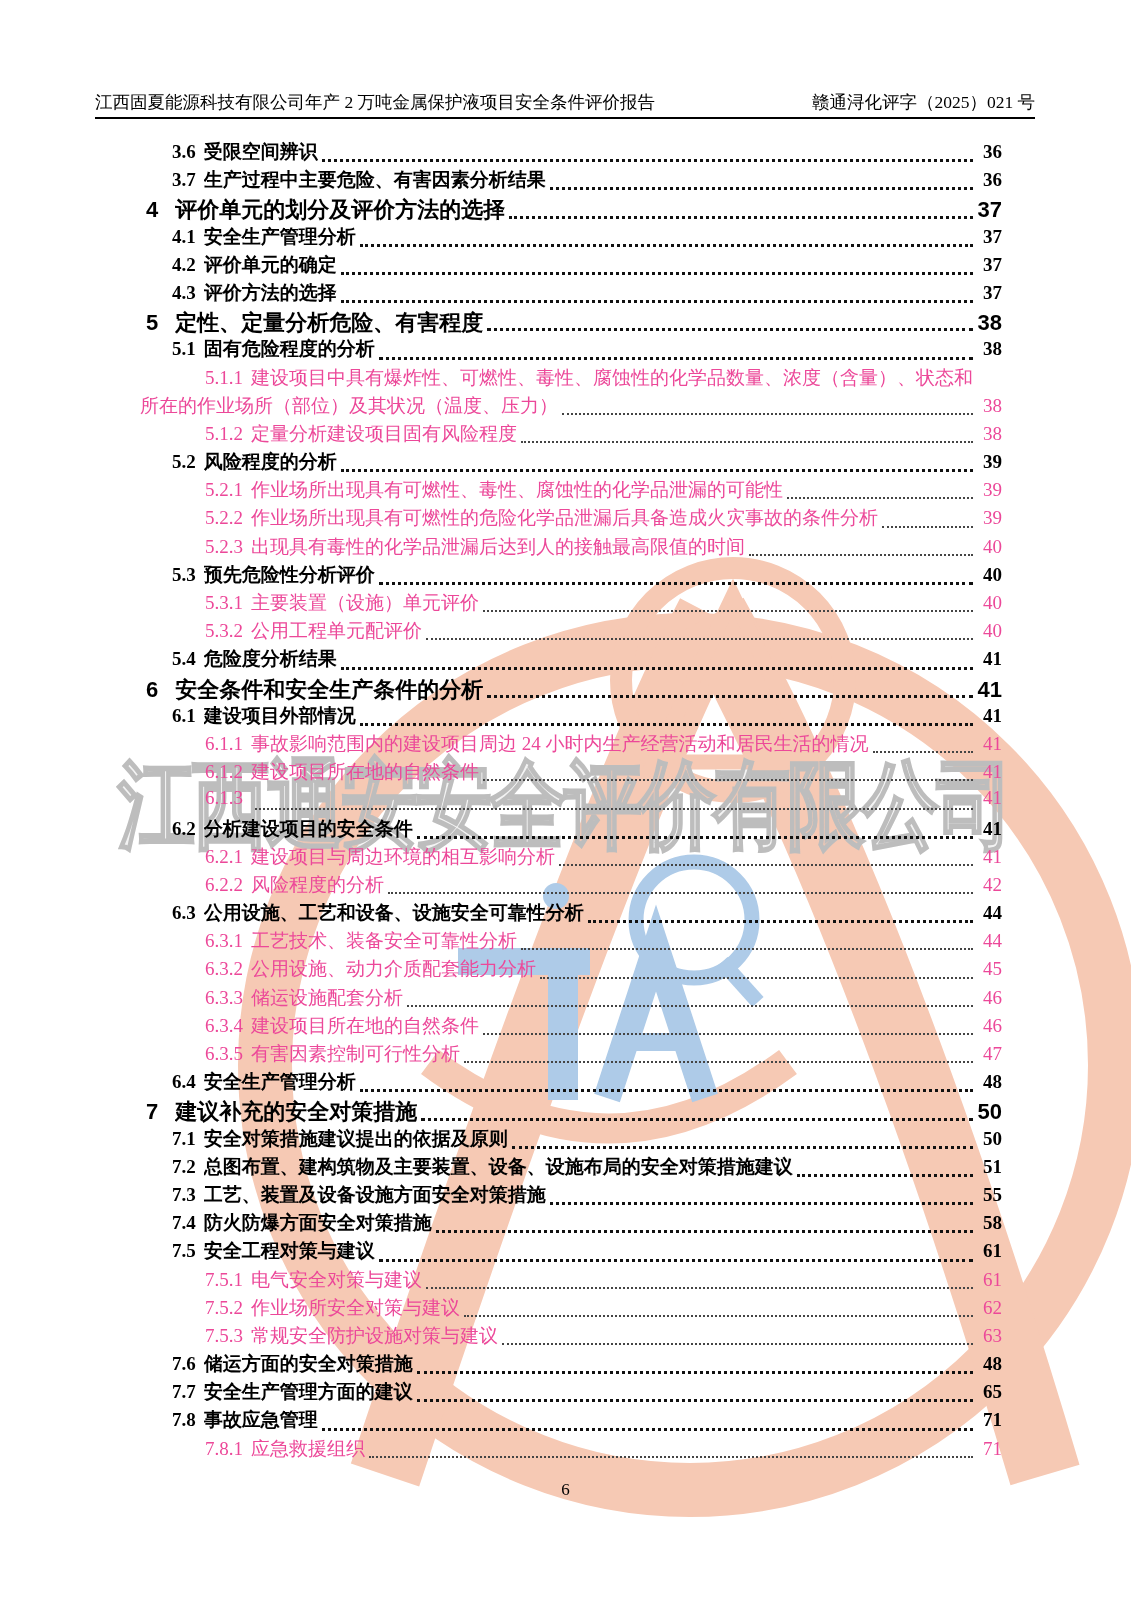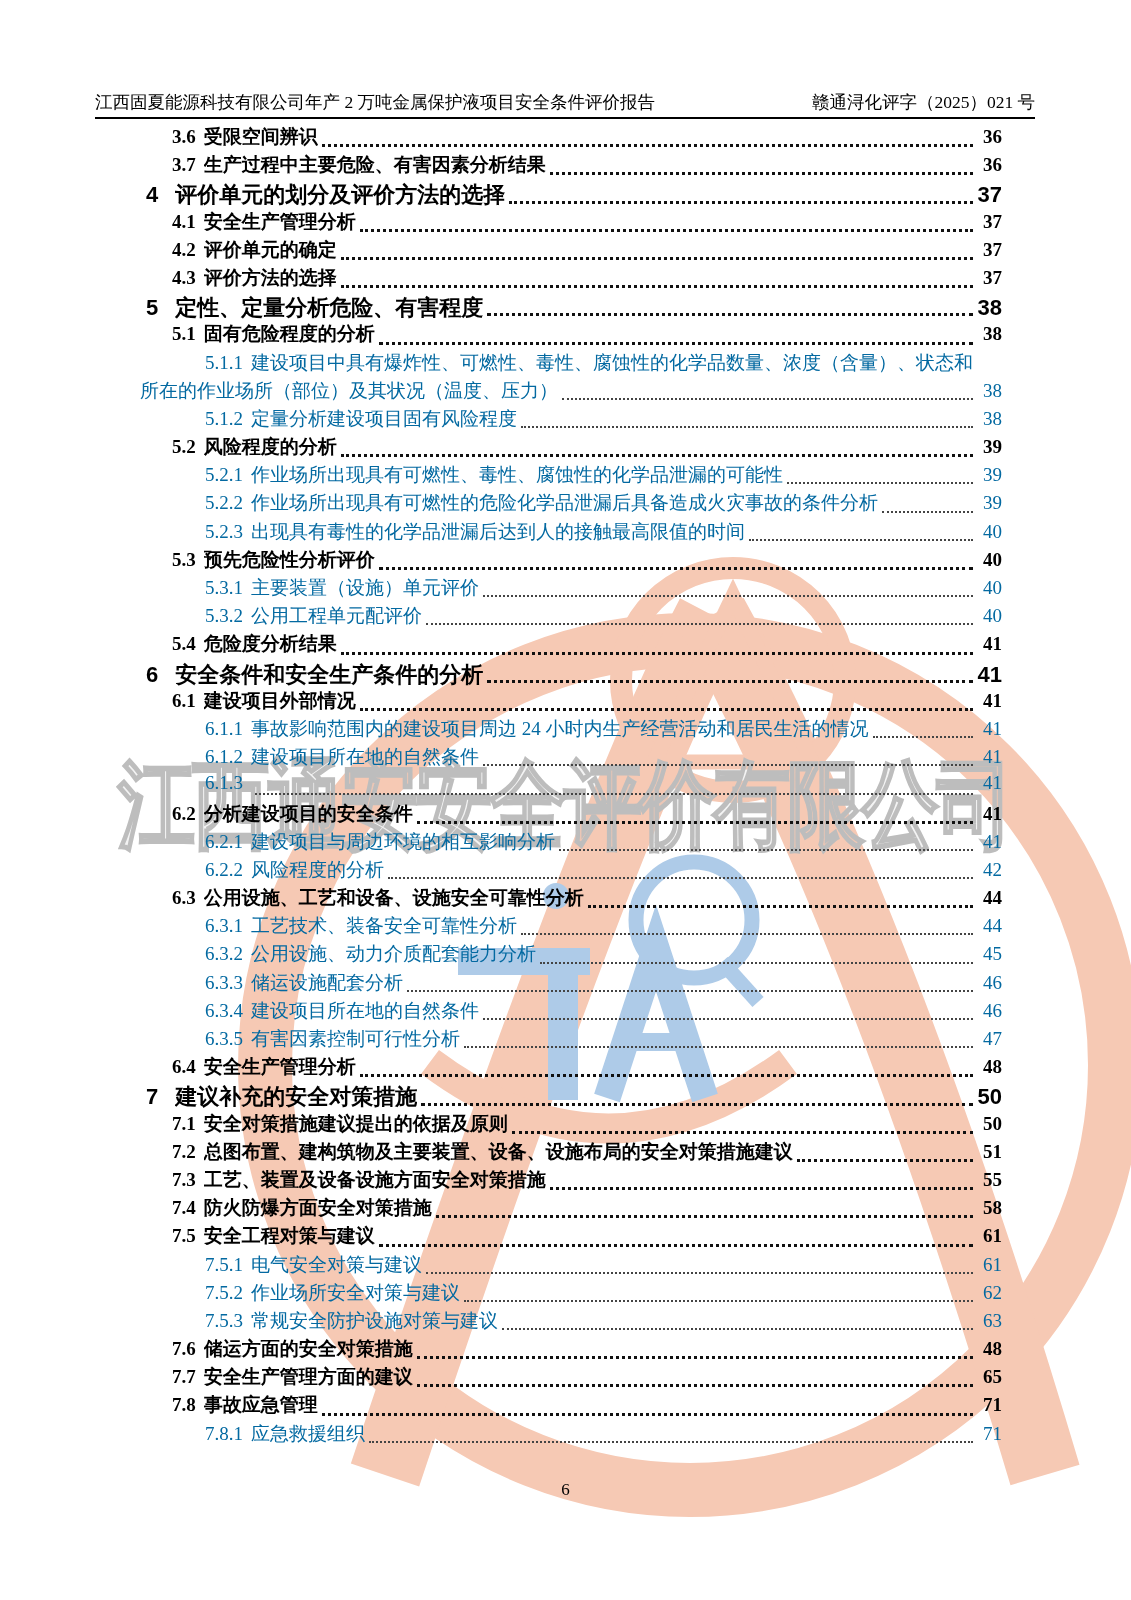--- a/index.html
+++ b/index.html
@@ -27,21 +27,21 @@
   .page-header {
     position:absolute; left:95px; top:90px; width:940px; z-index:3;
     display:flex; justify-content:space-between; align-items:flex-end;
     border-bottom:2.5px solid #000; padding-bottom:3px;
     font-size:17.5px; font-weight:400;
   }
   .page-header .left  { max-width:690px; }
   .page-header .right { white-space:nowrap; }
   
   .toc {
-    position:absolute; left:140px; top:124px; width:862px; z-index:3;
+    position:absolute; left:140px; top:139px; width:862px; z-index:3;
   }
   .toc-row {
     display:flex; align-items:baseline; height:28.2px;
     white-space:nowrap;
   }
   .toc-row .num   { flex:0 0 auto; }
   .toc-row .title { flex:0 1 auto; overflow:hidden; }
   .toc-row .leader {
     flex:1 1 6px; align-self:flex-end;
     margin:0 3px 5px 4px;
@@ -52,21 +52,21 @@
   .lvl1 {
     font-family:"Liberation Sans", sans-serif;
     font-weight:700; font-size:22px; padding-left:6px;
   }
   .lvl1 .num { margin-right:17px; }
   .lvl2 {
     font-weight:700; font-size:19px; padding-left:32px;
   }
   .lvl2 .num { margin-right:8px; }
   .lvl3 {
-    font-weight:400; font-size:19px; padding-left:65px; color:#0369a1;
+    font-weight:400; font-size:19px; padding-left:65px; color:#ec4899;
   }
   .lvl3 .num { margin-right:8px; }
   .lvl3 .leader { border-bottom:2px dotted #444; margin-bottom:6px; }
   .lvl3 .page { font-weight:400; }
 
   .noleader .leader { border-bottom:none; }
   .cont { padding-left:0 !important; }
 
   
   .page-footer {

